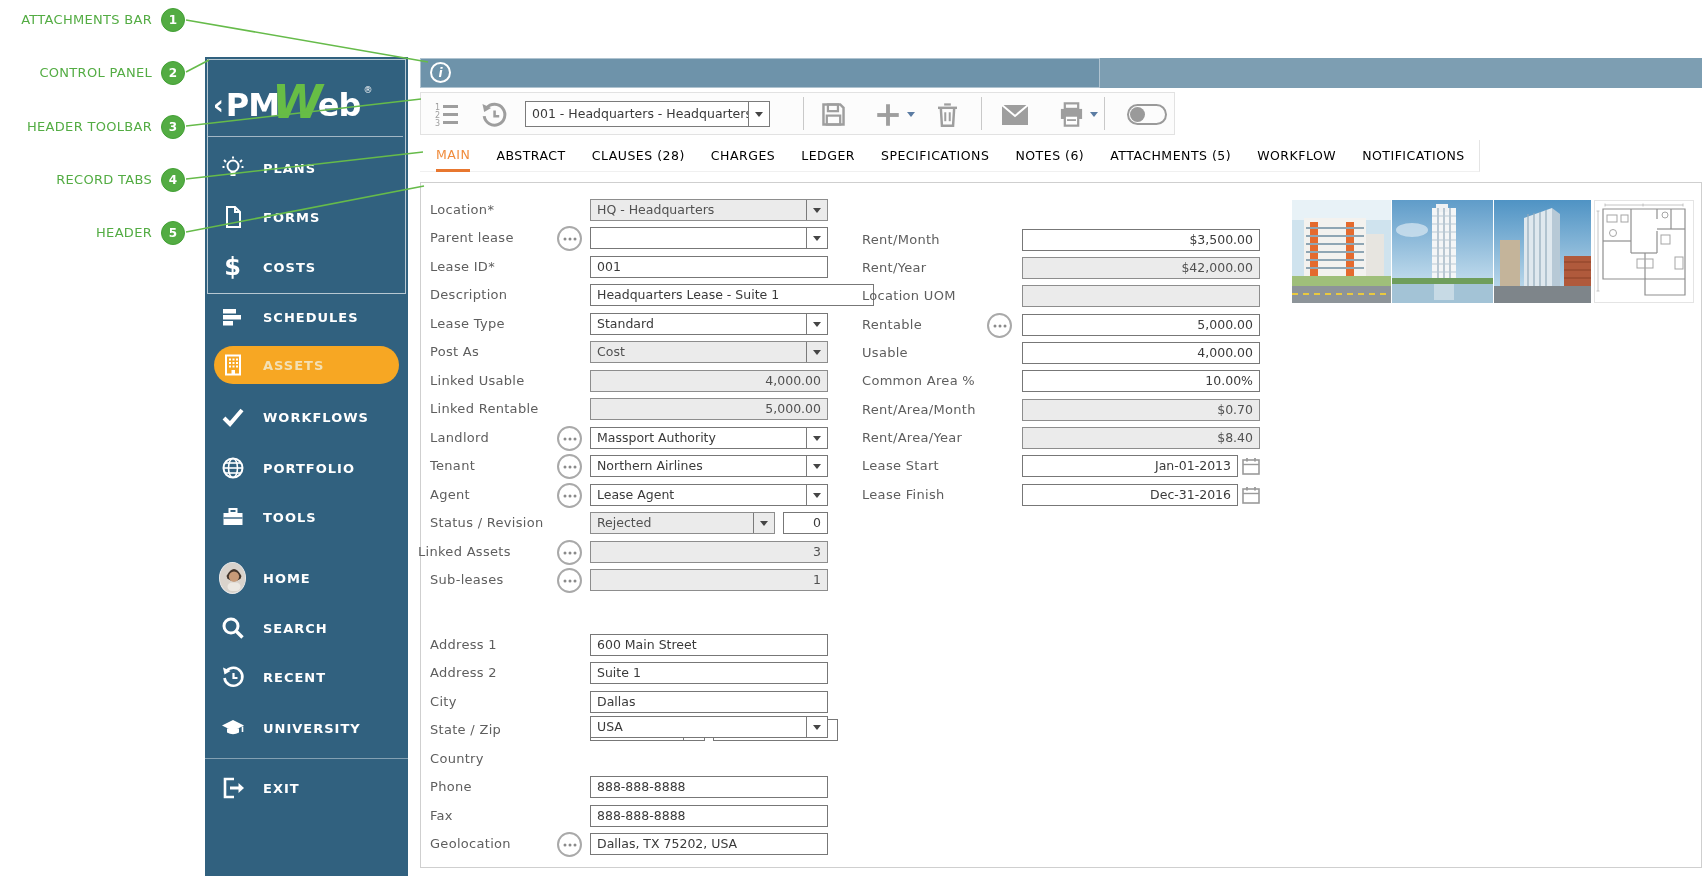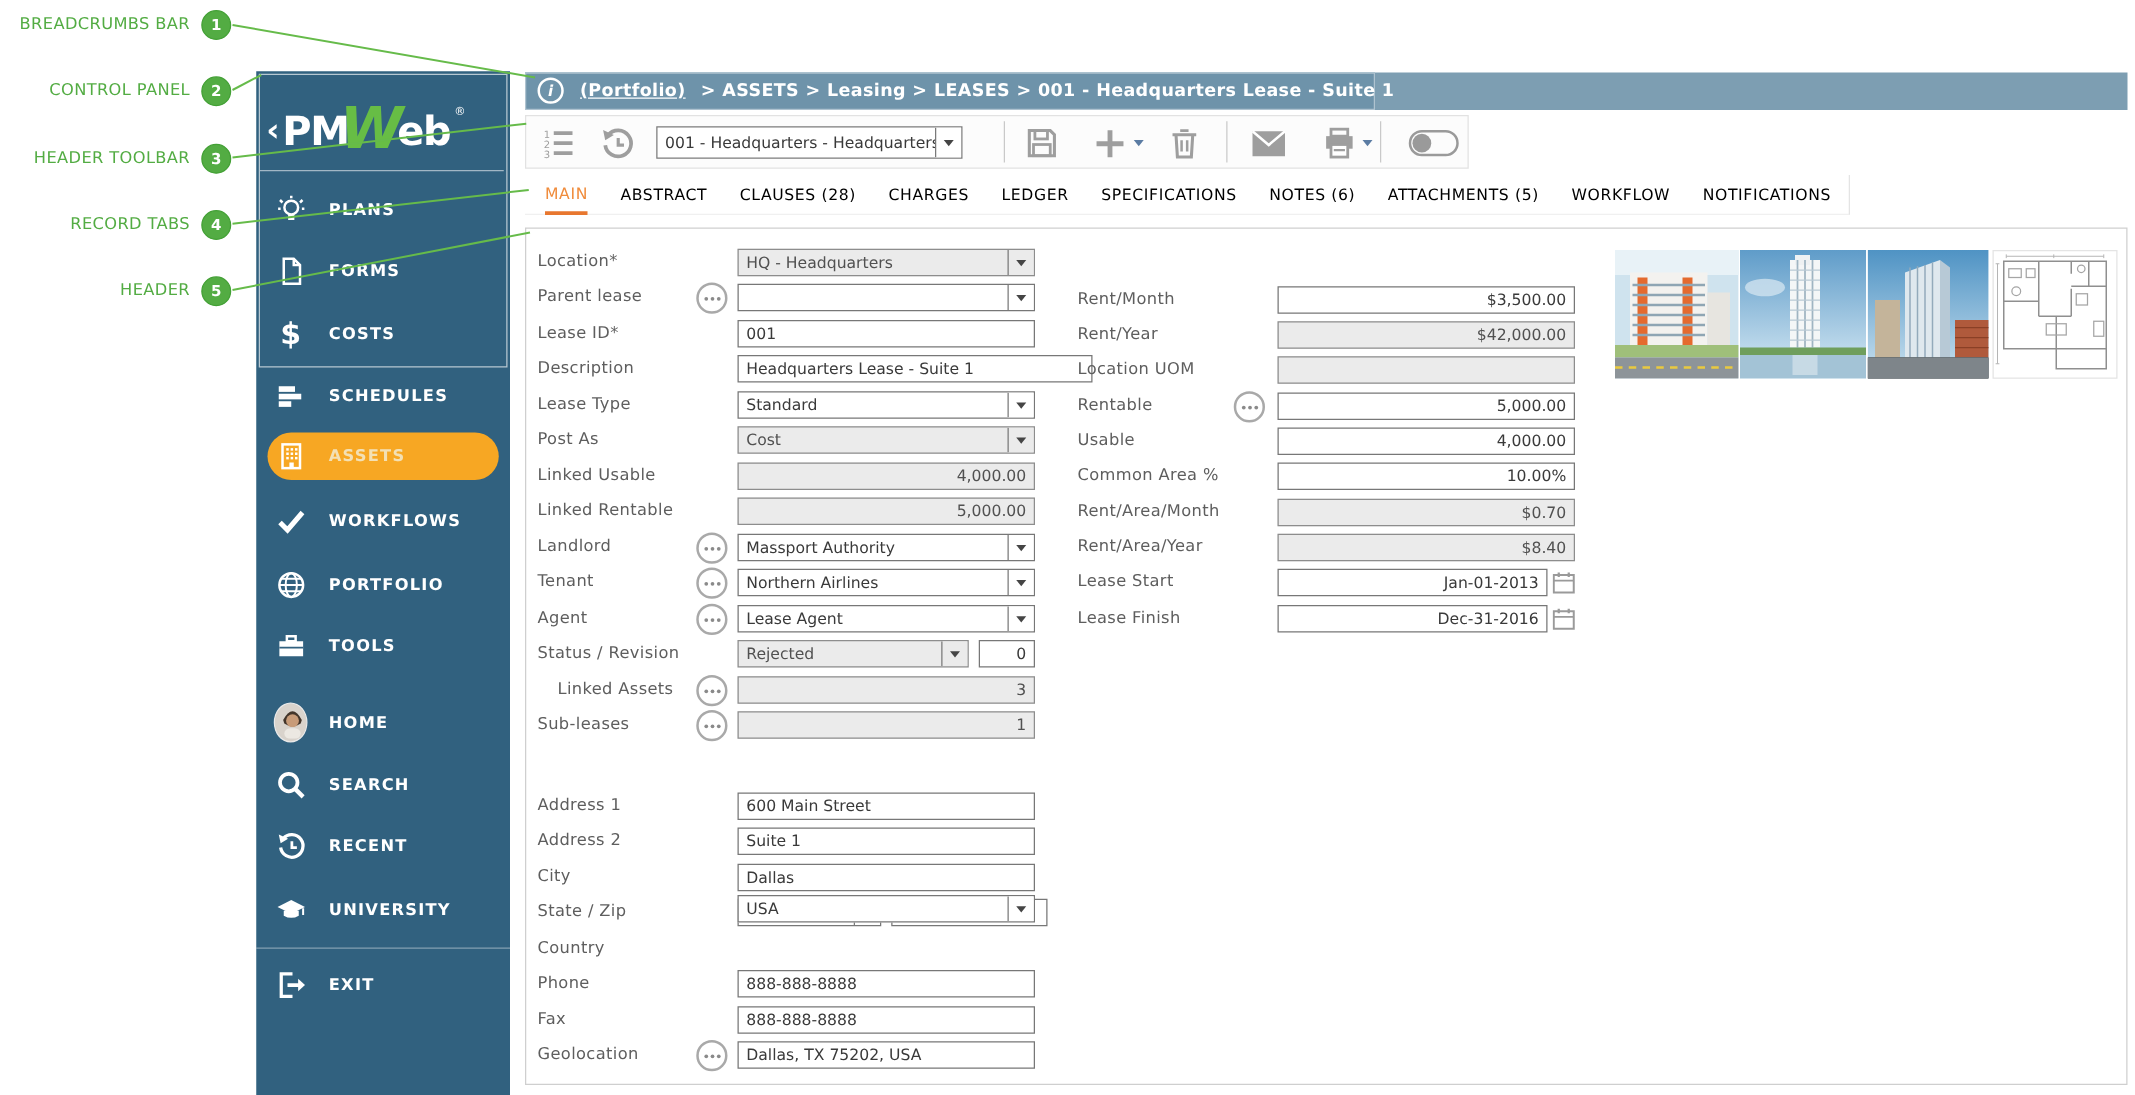--- a/index.html
+++ b/index.html
@@ -90,21 +90,21 @@
   .sect .line{height:1px;background:#a3a3a3;flex:1;}
   .cal{position:absolute;width:18px;height:19px;cursor:pointer;}
   .photo{position:absolute;top:200px;height:103px;overflow:hidden;cursor:pointer;}
 </style>
 </head>
 <body>
 
 <div id="page">
 
   <div class="layer">
-    <div class="ann-label" style="top:8px">BREADCRUMBS BAR</div>
+    <div class="ann-label" style="top:8px">ATTACHMENTS BAR</div>
     <div class="ann-circle" style="top:8px">1</div>
     <div class="ann-label" style="top:61px">CONTROL PANEL</div>
     <div class="ann-circle" style="top:61px">2</div>
     <div class="ann-label" style="top:115px">HEADER TOOLBAR</div>
     <div class="ann-circle" style="top:115px">3</div>
     <div class="ann-label" style="top:168px">RECORD TABS</div>
     <div class="ann-circle" style="top:168px">4</div>
     <div class="ann-label" style="top:221px">HEADER</div>
     <div class="ann-circle" style="top:221px">5</div>
   </div>
@@ -272,24 +272,20 @@
             <polygon points="18.5,8 24,13 18.5,18" fill="#fff"></polygon>
           </svg>
       </span>
       <span class="lbl">EXIT</span>
     </div>
   </div>
 
   <div id="crumbbar">
     <div id="crumb-active"></div>
     <div class="info-badge"></div>
-    <div class="crumb-text">
-      <span class="plink">(Portfolio)</span>
-      <span class="ptail">&gt; ASSETS &gt; Leasing &gt; LEASES &gt; 001 - Headquarters Lease - Suite 1</span>
-    </div>
   </div>
 
   <div id="toolbar">
     <span class="tb-ic" style="left:12px;top:8px">
       <svg width="28" height="28" viewBox="0 0 28 28">
           <g fill="#9e9e9e" font-size="8" font-family="DejaVu Sans">
             <text x="2" y="9">1</text>
             <text x="2" y="17">2</text>
             <text x="2" y="25">3</text>
           </g>
@@ -424,21 +420,21 @@
     <div class="ctrl dd" style="left:590px;top:484px;width:238px">
       <span>Lease Agent</span><span class="dd-btn"></span>
     </div>
 
     <div class="flabel" style="left:430px;top:512px">Status / Revision</div>
     <div class="ctrl dd gray" style="left:590px;top:512px;width:185px">
       <span>Rejected</span><span class="dd-btn"></span>
     </div>
     <div class="ctrl num" style="left:783px;top:512px;width:45px">0</div>
 
-    <div class="flabel" style="left:446px;top:541px">Linked Assets</div>
+    <div class="flabel" style="left:418px;top:541px">Linked Assets</div>
     <div class="lookup" style="left:557px;top:540px"></div>
     <div class="ctrl gray num" style="left:590px;top:541px;width:238px">3</div>
 
     <div class="flabel" style="left:430px;top:569px">Sub-leases</div>
     <div class="lookup" style="left:557px;top:568px"></div>
     <div class="ctrl gray num" style="left:590px;top:569px;width:238px">1</div>
 
 
     <div class="flabel" style="left:430px;top:634px">Address 1</div>
     <div class="ctrl" style="left:590px;top:634px;width:238px">600 Main Street</div>

